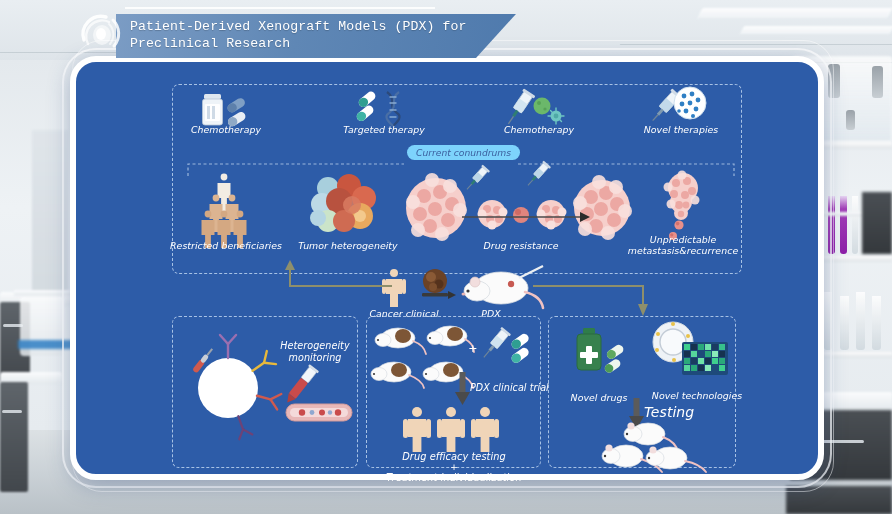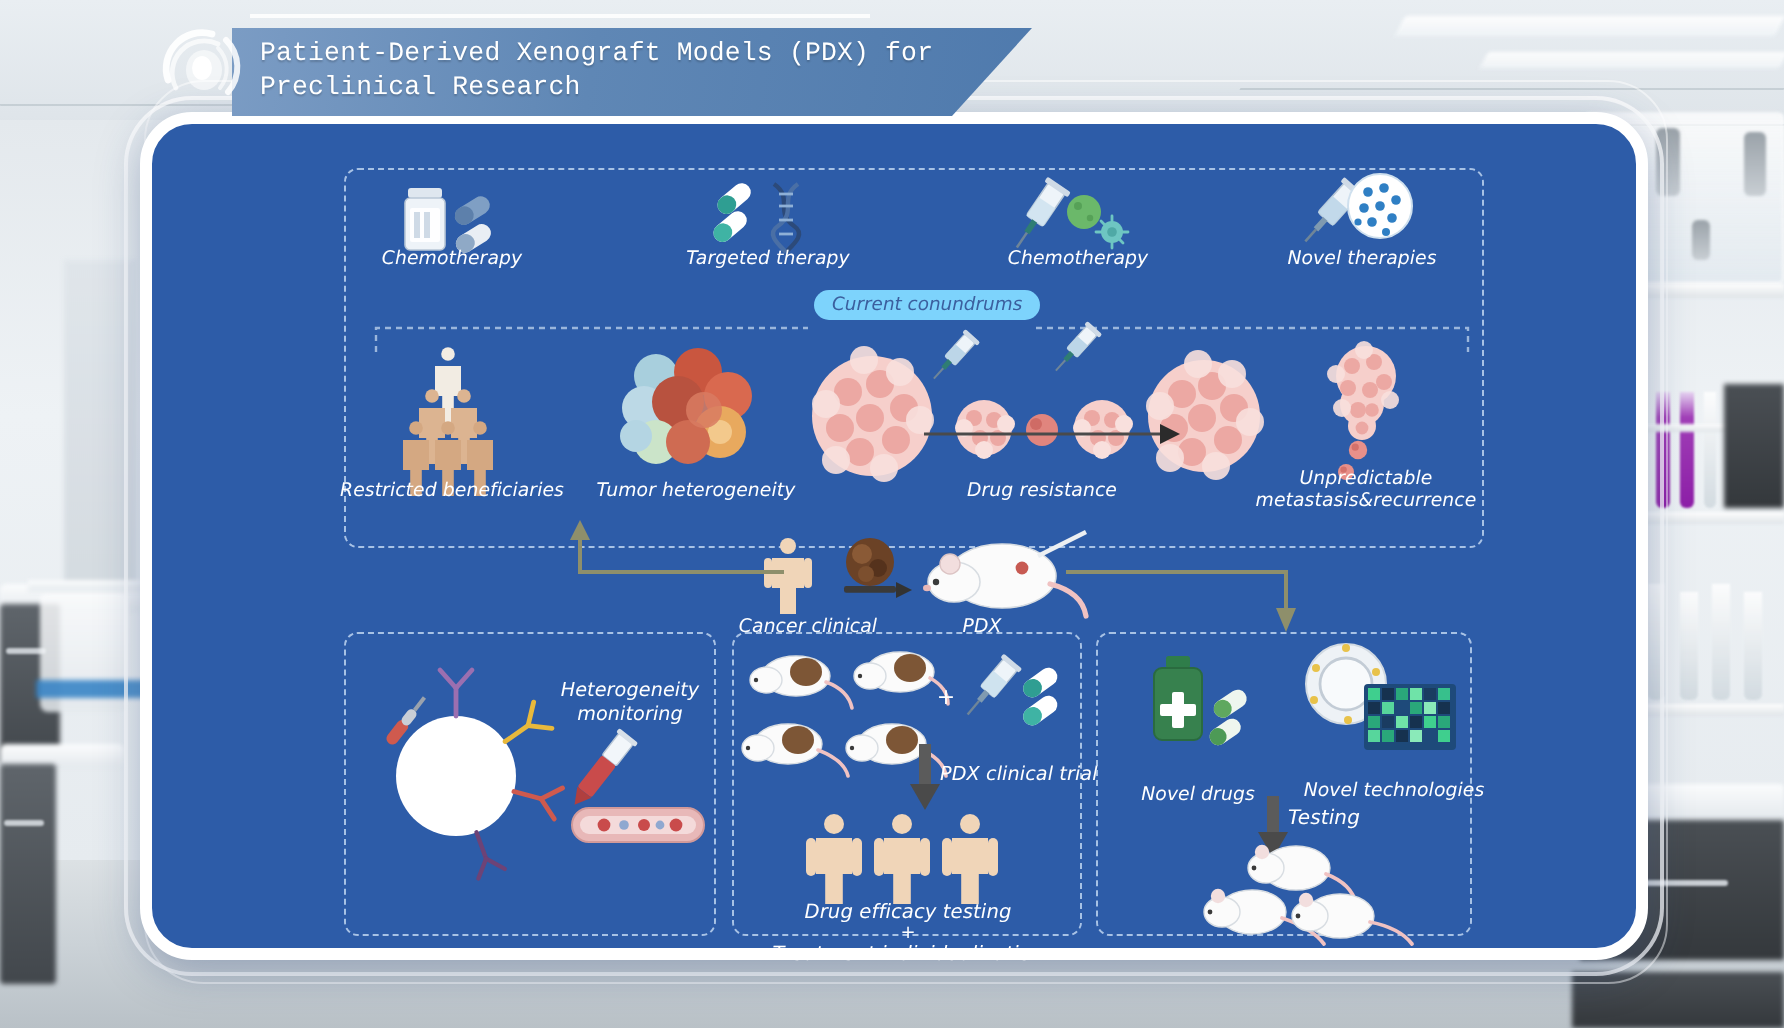--- a/index.html
+++ b/index.html
@@ -722,21 +722,21 @@
       <rect x="66" y="45" width="6" height="6" fill="#1e4a7a"></rect>
           <rect x="73" y="45" width="6" height="6" fill="#3fcf8e"></rect>
     </g>
   </svg>
   <div class="lbl" style="left:566px;top:328px;width:110px;">Novel technologies</div>
 
   <svg style="position:absolute;left:552px;top:336px;" width="18" height="32" viewBox="0 0 18 32">
     <rect x="5.5" y="0" width="6" height="20" fill="#5b5b5b"></rect>
     <path d="M1 18 L8.5 31 L16 18 z" fill="#4a4a4a"></path>
   </svg>
-  <div class="lbl" style="left:568px;top:342px;width:60px;text-align:left;font-size:10px;">Testing</div>
+  <div class="lbl" style="left:568px;top:342px;width:60px;text-align:left;font-size:14px;">Testing</div>
 
   <svg style="position:absolute;left:524px;top:358px;" width="110" height="52" viewBox="0 0 110 52">
     <g transform="translate(22,0)">
       <ellipse cx="26" cy="14" rx="17" ry="11" fill="#fbfbfb" stroke="#d8dde2" stroke-width=".7"></ellipse>
       <ellipse cx="11" cy="14" rx="9" ry="7.5" fill="#fbfbfb" stroke="#d8dde2" stroke-width=".7"></ellipse>
       <ellipse cx="9" cy="6" rx="3.6" ry="3.6" fill="#f2dede"></ellipse>
       <circle cx="5" cy="14" r="1.2" fill="#3a3a3a"></circle>
       <path d="M41 17 Q54 22 56 32" fill="none" stroke="#f0c2c2" stroke-width="1.9" stroke-linecap="round"></path>
     </g>
     <g transform="translate(0,22)">

